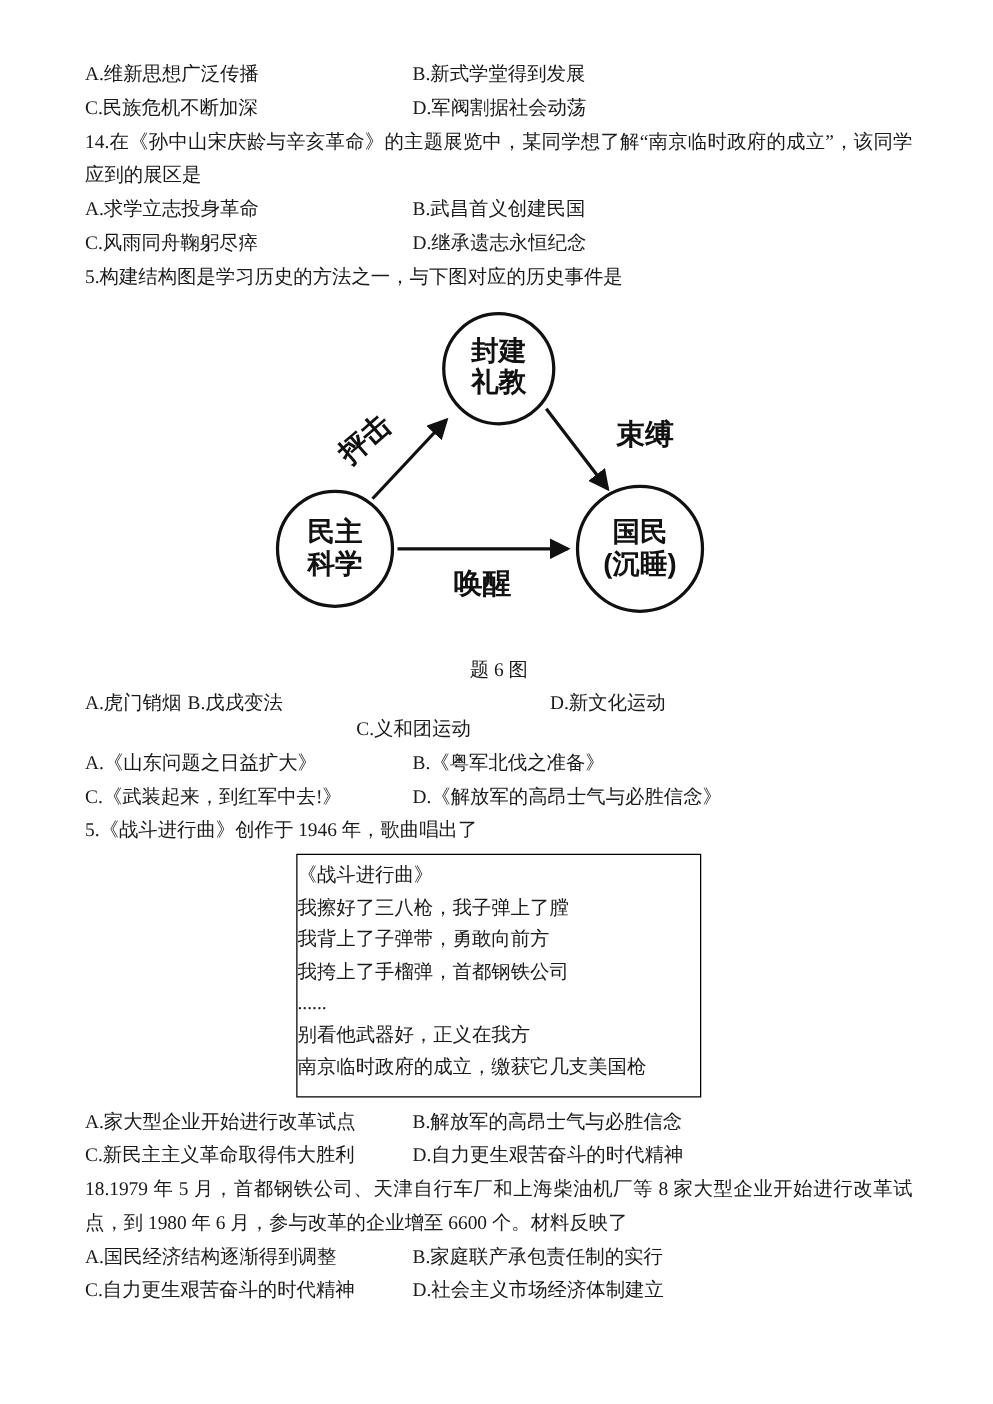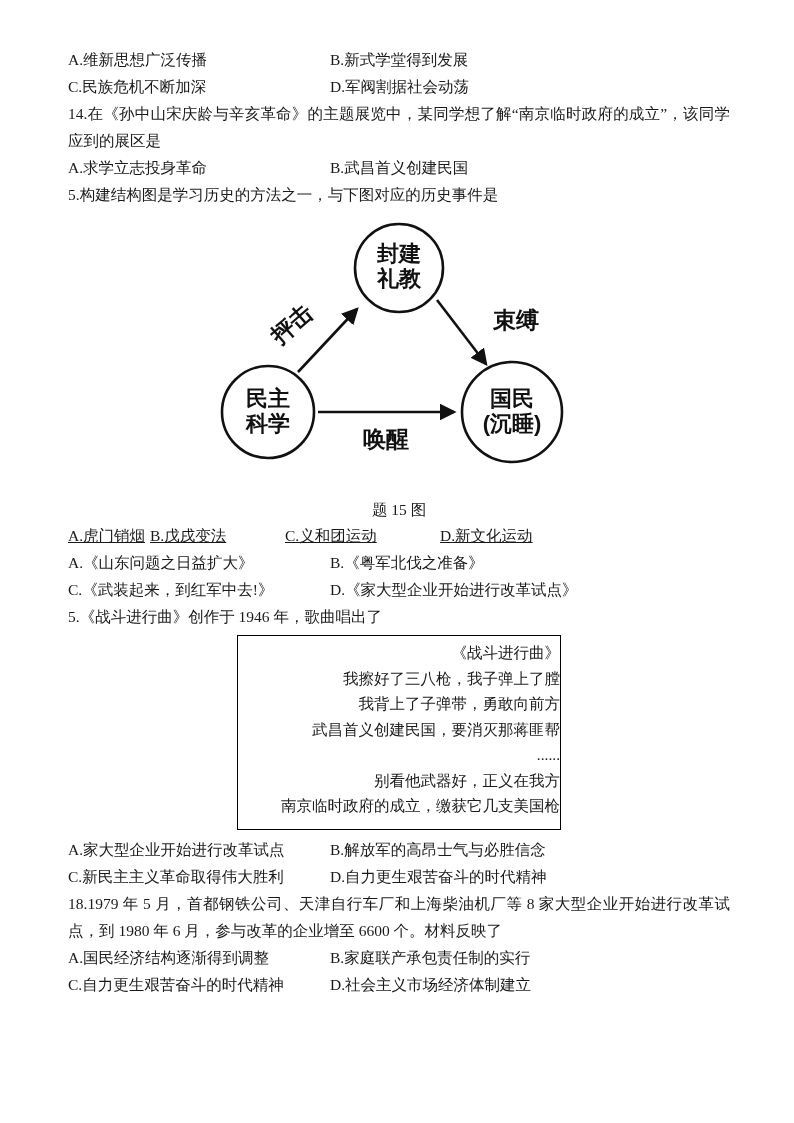--- a/index.html
+++ b/index.html
@@ -11,40 +11,40 @@
     background:#fff;
     color:#1a1a1a;
     font-family:"Liberation Serif","DejaVu Serif",serif;
     font-size:15.5px;
     line-height:27px;
     overflow:hidden;
   }
   .stem{text-align:justify;}
   .opt-row{display:flex;}
   .opt-row .col-a{width:262px;flex-shrink:0;}
-  .opt4-row{display:flex;text-decoration:underline;}
+  .opt4-row{display:flex;}
   .opt4-row .w1{width:82px;flex-shrink:0;}
   .opt4-row .w2{width:135px;flex-shrink:0;}
-  .opt4-row .w3{width:155px;flex-shrink:0;}
+  .opt4-row .w3{width:155px;flex-shrink:0;margin-top:21px;}
   .diagram-wrap{display:flex;flex-direction:column;align-items:center;margin:8px 0 0 0;}
   .diagram-wrap svg{display:block;}
   .diag-node-text{
     font-family:"Liberation Sans","DejaVu Sans",sans-serif;
     font-weight:bold;font-size:22px;fill:#111;
   }
   .diag-edge-text{
     font-family:"Liberation Sans","DejaVu Sans",sans-serif;
     font-weight:bold;font-size:23px;fill:#111;
   }
   .diag-caption{margin-top:4px;line-height:24px;}
   .song-box{
     width:322px;
     margin:5px auto 6px auto;
     border:1px solid #000;
-    text-align:right;
+    text-align:left;
     padding:4px 0 10px 0;
     line-height:25.5px;
   }
 </style>
 </head>
 <body>
 
 <div class="page">
 
   <div class="opt-row">
@@ -53,20 +53,24 @@
   </div>
   <div class="opt-row">
     <span class="col-a">C.民族危机不断加深</span>
     <span>D.军阀割据社会动荡</span>
   </div>
 
   <div class="stem">14.在《孙中山宋庆龄与辛亥革命》的主题展览中，某同学想了解“南京临时政府的成立”，该同学应到的展区是</div>
   <div class="opt-row">
     <span class="col-a">A.求学立志投身革命</span>
     <span>B.武昌首义创建民国</span>
+  </div>
+  <div class="opt-row">
+    <span class="col-a">C.风雨同舟鞠躬尽瘁</span>
+    <span>D.继承遗志永恒纪念</span>
   </div>
 
   <div class="stem">5.构建结构图是学习历史的方法之一，与下图对应的历史事件是</div>
 
   <div class="diagram-wrap">
     <svg width="410" height="278" viewBox="0 0 410 278">
       <defs>
         <marker id="arrow" viewBox="0 0 10 10" refX="8.5" refY="5" markerWidth="6.5" markerHeight="6.5" orient="auto-start-reverse">
           <path d="M0,0 L10,5 L0,10 z" fill="#111"></path>
         </marker>
@@ -85,46 +89,46 @@
       <text class="diag-node-text" x="205" y="70" text-anchor="middle">礼教</text>
 
       <circle cx="74" cy="196" r="46" fill="#fff" stroke="#111" stroke-width="2.6"></circle>
       <text class="diag-node-text" x="74" y="190" text-anchor="middle">民主</text>
       <text class="diag-node-text" x="74" y="215" text-anchor="middle">科学</text>
 
       <circle cx="318" cy="196" r="50" fill="#fff" stroke="#111" stroke-width="2.6"></circle>
       <text class="diag-node-text" x="318" y="190" text-anchor="middle">国民</text>
       <text class="diag-node-text" x="318" y="215" text-anchor="middle">(沉睡)</text>
     </svg>
-    <div class="diag-caption">题 15 图</div>
+    <div class="diag-caption">题 6 图</div>
   </div>
 
   <div class="opt4-row">
     <span class="w1">A.虎门销烟</span>
     <span class="w2">B.戊戌变法</span>
     <span class="w3">C.义和团运动</span>
     <span>D.新文化运动</span>
   </div>
 
   <div class="opt-row">
     <span class="col-a">A.《山东问题之日益扩大》</span>
     <span>B.《粤军北伐之准备》</span>
   </div>
   <div class="opt-row">
     <span class="col-a">C.《武装起来，到红军中去!》</span>
-    <span>D.《家大型企业开始进行改革试点》</span>
+    <span>D.《解放军的高昂士气与必胜信念》</span>
   </div>
 
   <div class="stem">5.《战斗进行曲》创作于 1946 年，歌曲唱出了</div>
 
   <div class="song-box">
     <div>《战斗进行曲》</div>
     <div>我擦好了三八枪，我子弹上了膛</div>
     <div>我背上了子弹带，勇敢向前方</div>
-    <div>武昌首义创建民国，要消灭那蒋匪帮</div>
+    <div>我挎上了手榴弹，首都钢铁公司</div>
     <div>......</div>
     <div>别看他武器好，正义在我方</div>
     <div>南京临时政府的成立，缴获它几支美国枪</div>
   </div>
 
   <div class="opt-row">
     <span class="col-a">A.家大型企业开始进行改革试点</span>
     <span>B.解放军的高昂士气与必胜信念</span>
   </div>
   <div class="opt-row">

